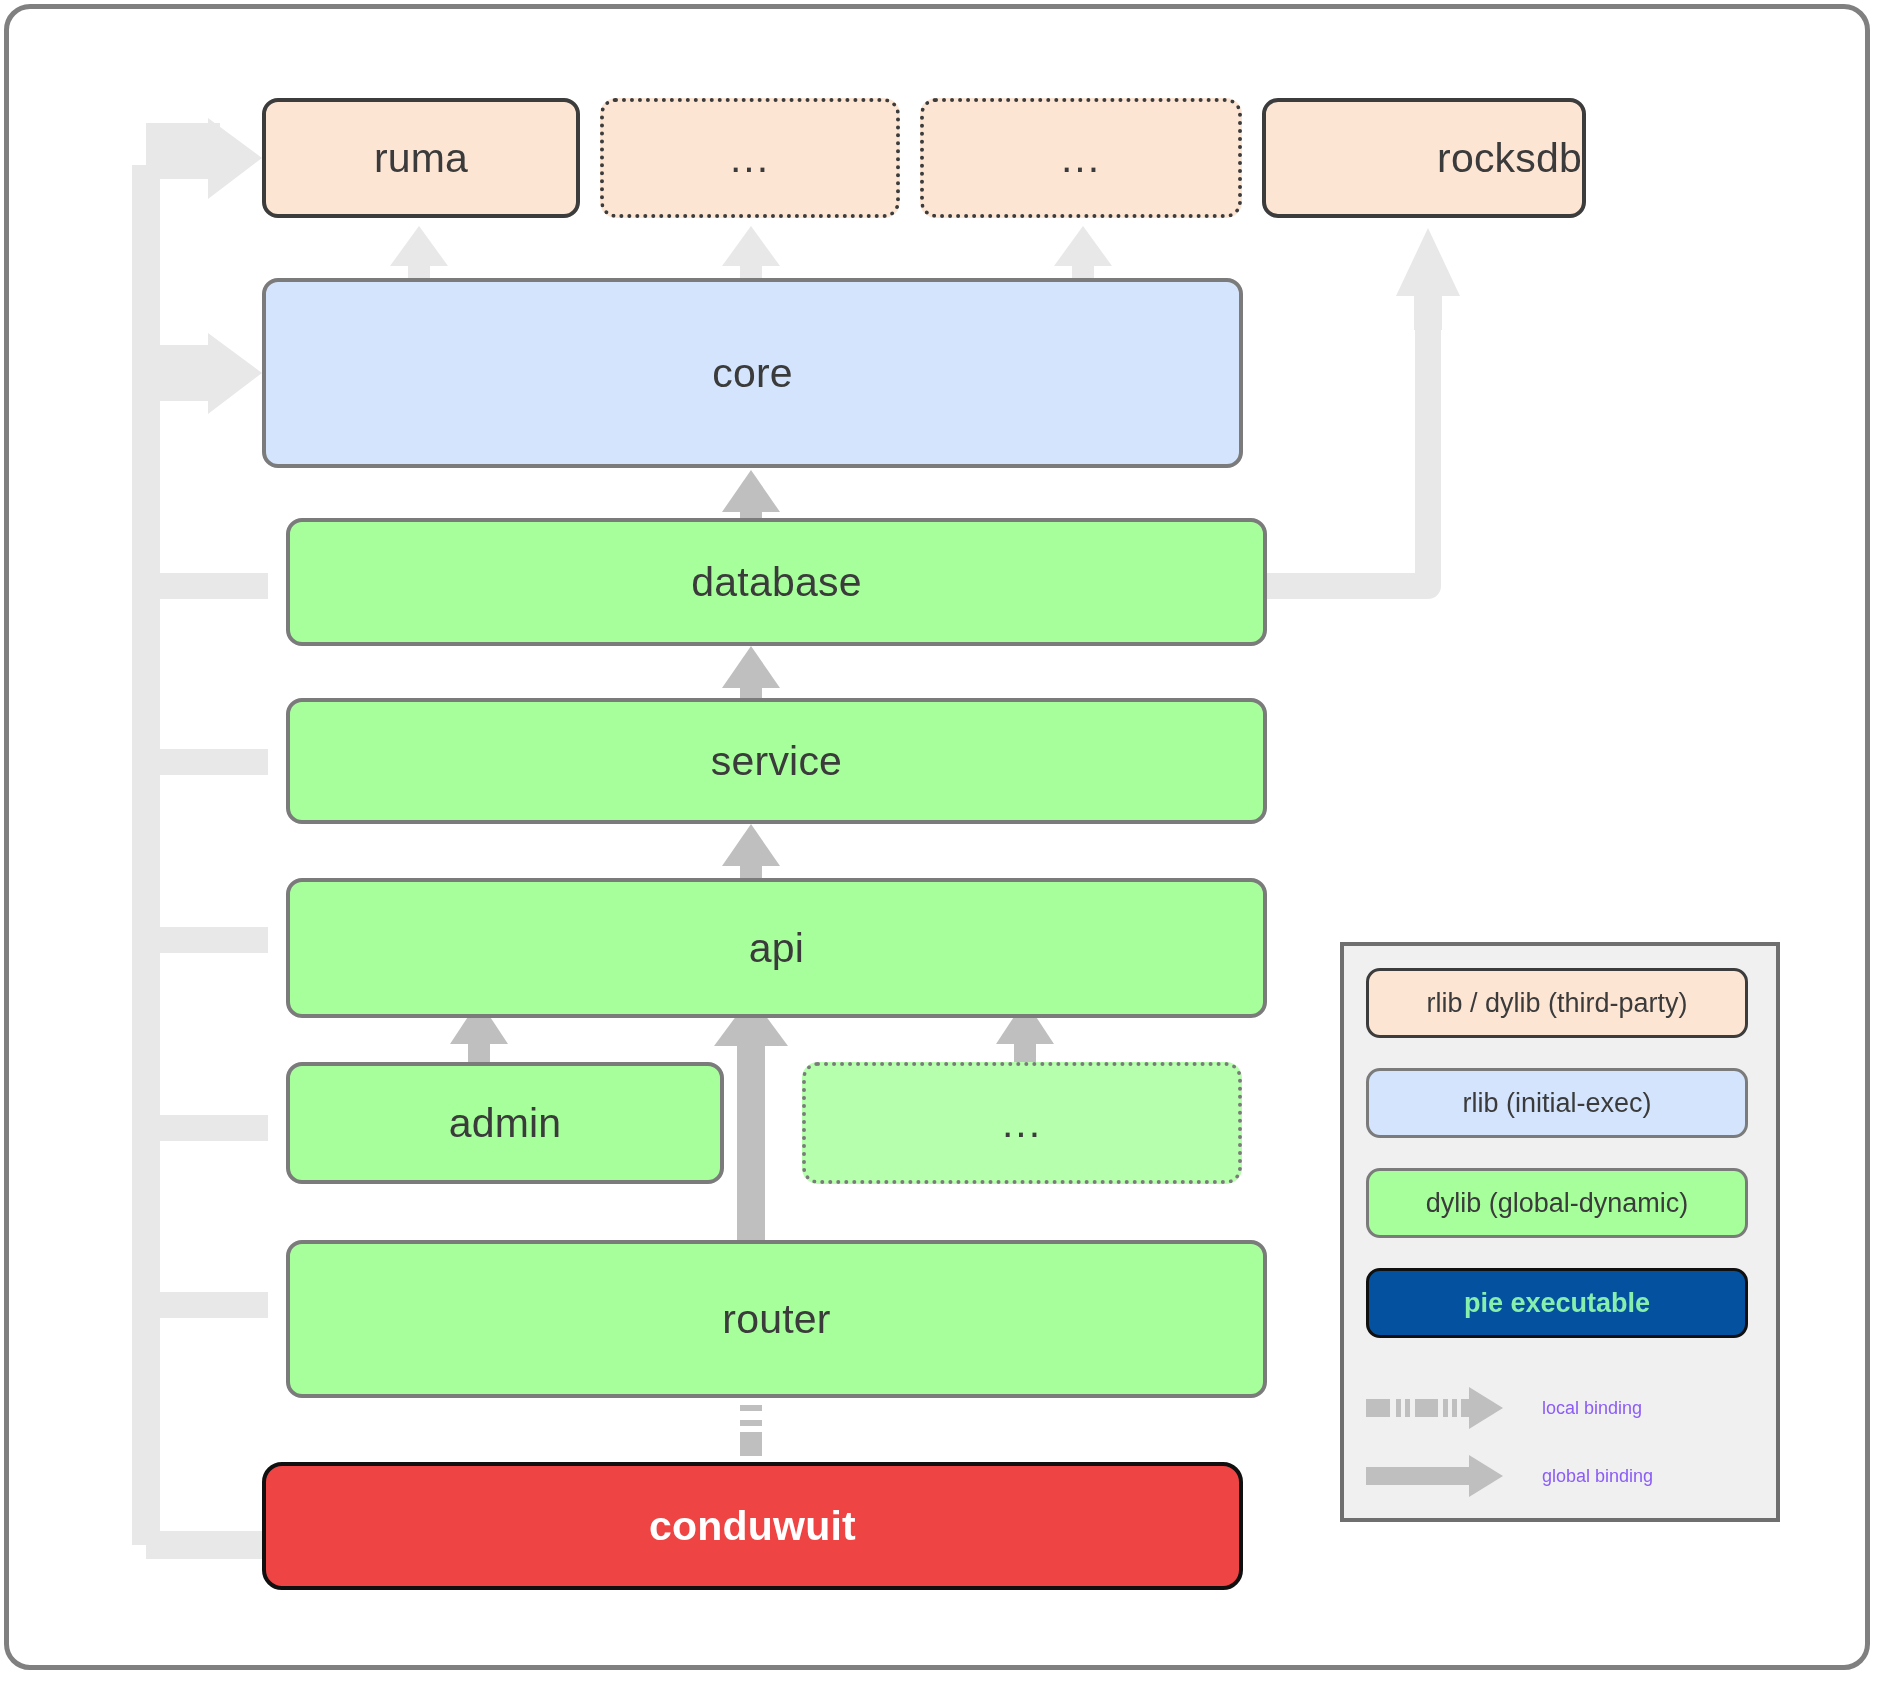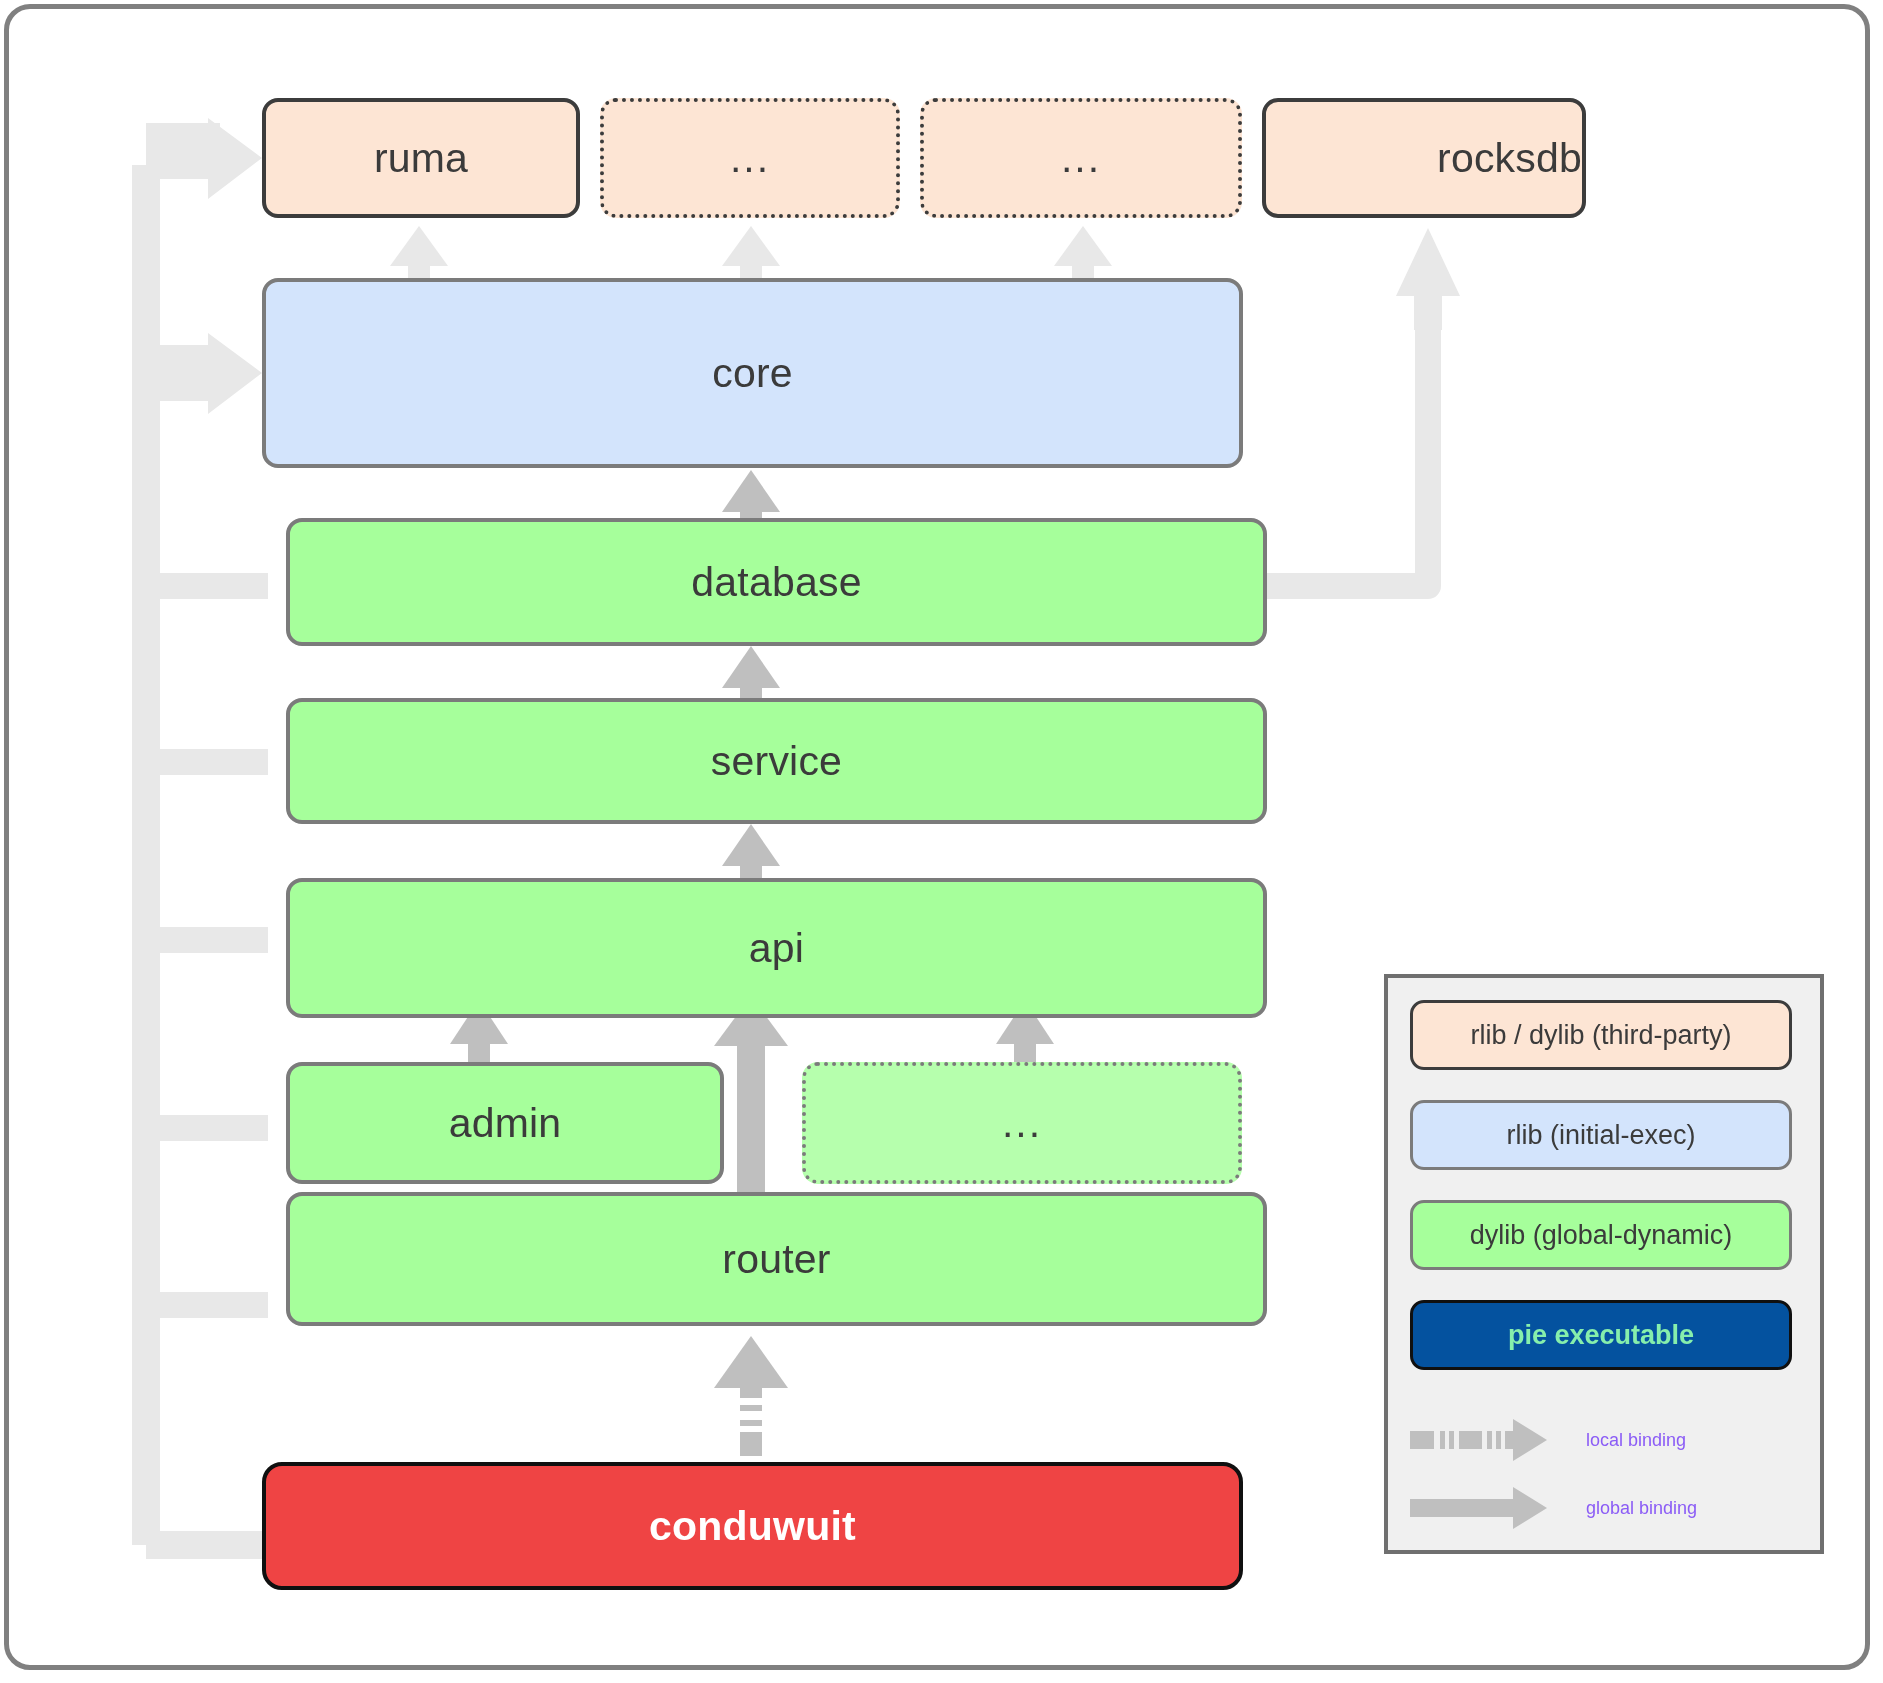--- a/index.html
+++ b/index.html
@@ -62,27 +62,26 @@
     font-size: 41px;
     letter-spacing: 2px;
     line-height: 0.5;
     color: #3b3b3b;
   }
 
   
   #legend {
     position: absolute;
     left: 1340px;
-    top: 974px;
+    top: 942px;
     width: 440px;
     height: 580px;
     background: #f0f0f0;
     border: 4px solid #6f6f6f;
     box-sizing: border-box;
-    margin-left: 44px;
   }
   .lg-chip {
     position: absolute;
     left: 22px;
     width: 382px;
     height: 70px;
     border-radius: 14px;
     box-sizing: border-box;
     display: flex;
     align-items: center;
@@ -234,21 +233,21 @@
   </div>
 
   <div class="node solid-gray fill-green" style="left:262px; top:1062px; width:438px; height:122px;">
     <span>admin</span>
   </div>
 
   <div class="node dotted-gray fill-green-lt" style="left:802px; top:1062px; width:440px; height:122px;">
     <span class="ellipsis">...</span>
   </div>
 
-  <div class="node solid-gray fill-green" style="left:262px; top:1192px; width:981px; height:134px;justify-content:center;">
+  <div class="node solid-gray fill-green" style="left:262px; top:1240px; width:981px; height:158px;justify-content:center;">
     <span>router</span>
   </div>
 
   <div class="node solid-black fill-navy" style="left:262px; top:1462px; width:981px; height:128px; border-radius:20px; font-weight:bold;">
     <span>conduwuit</span>
   </div>
 
   <div id="legend">
     <div class="lg-chip c0">
       <span>rlib / dylib (third-party)</span>

